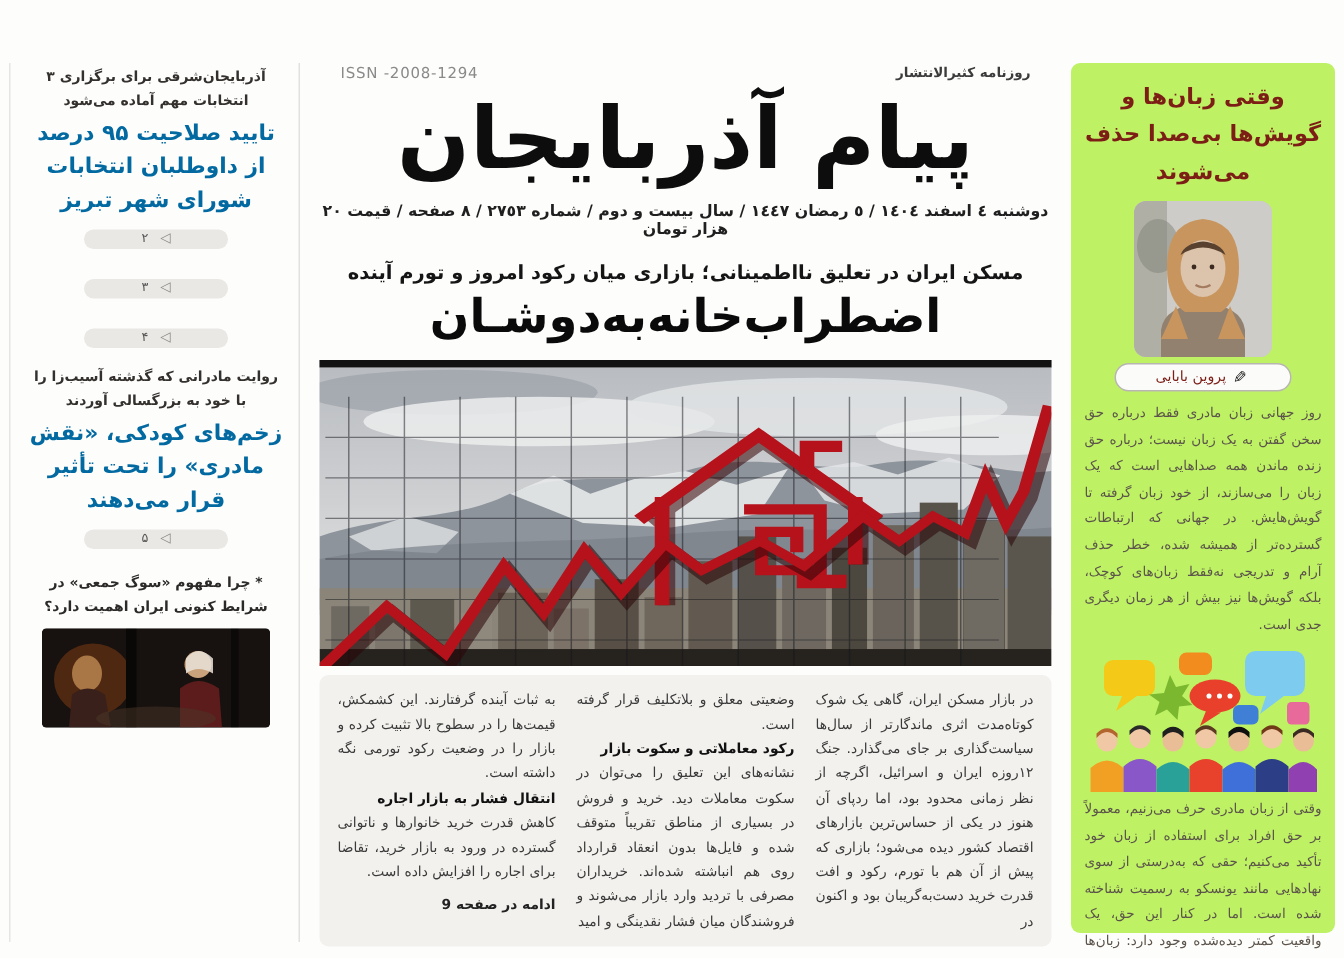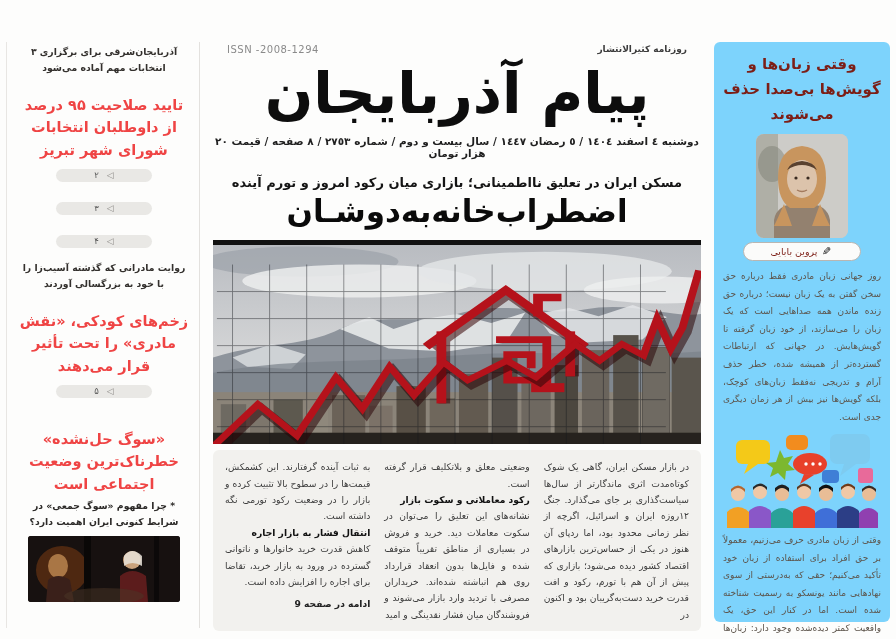--- a/index.html
+++ b/index.html
@@ -7,21 +7,21 @@
   body { font-family:"DejaVu Sans", sans-serif; }
   .page {
     position:relative; width:896px; height:639px; margin:0 auto;
     background:#fdfdfc; overflow:hidden; direction:rtl;
     display:flex; align-items:flex-start; gap:7px; padding:42px 6px 8px 6px;
   }
 
   
   .opinion {
     width:176px; flex:0 0 176px; height:580px;
-    background:#7dd3fc; border-radius:6px; padding:10px 9px 8px;
+    background:#bef264; border-radius:6px; padding:10px 9px 8px;
     display:flex; flex-direction:column;
   }
   .opinion-title {
     font-weight:bold; font-size:15px; line-height:1.65; text-align:center;
     color:#7c1e16; margin-bottom:8px;
   }
   .portrait-wrap { display:flex; justify-content:center; }
   .portrait { width:92px; height:104px; border-radius:8px; overflow:hidden; background:#cbcac6; }
   .author-pill {
     margin:4px auto 7px; direction:rtl; display:flex; align-items:center; gap:5px;
@@ -56,21 +56,21 @@
   .lead-continued { display:block; font-weight:bold; color:#222; margin-top:6px; }
 
   
   .rail {
     width:194px; flex:0 0 194px; height:586px;
     border-right:1px solid #e3e1de; border-left:1px solid #e8e6e3;
     padding:2px 10px 0 12px; display:flex; flex-direction:column;
   }
   .rail-item { text-align:center; }
   .rail-kicker { font-size:9.3px; font-weight:bold; color:#33302d; line-height:1.7; }
-  .rail-headline { font-size:14.5px; font-weight:bold; color:#ef4444; line-height:1.55; margin-top:18px; }
+  .rail-headline { font-size:14.5px; font-weight:bold; color:#0369a1; line-height:1.55; margin-top:2px; }
   .rail-sub { font-size:9.3px; font-weight:bold; color:#2c2a28; line-height:1.7; margin-top:3px; }
   .badge {
     direction:ltr; margin:8px auto 12px; width:96px; height:13px; border-radius:7px;
     background:#e9e8e5; display:flex; align-items:center; justify-content:center; gap:8px;
   }
   .badge-num { font-size:8.5px; color:#555; line-height:1; }
   .badge-glyph { font-size:9px; color:#8f8d8a; line-height:1; }
   .rail-photo { width:152px; height:66px; margin:6px auto 0; border-radius:3px; overflow:hidden; background:#171210; }
   .rail-photo svg { display:block; width:100%; height:100%; }
 </style>
@@ -294,21 +294,20 @@
     <div class="rail-item">
       <div class="rail-kicker">روایت مادرانی که گذشته آسیب‌زا را با خود به بزرگسالی آوردند</div>
       <div class="rail-headline">زخم‌های کودکی، «نقش مادری» را تحت تأثیر قرار می‌دهند</div>
       <div class="badge">
         <span class="badge-num">۵</span>
         <span class="badge-glyph">◁</span>
       </div>
     </div>
 
     <div class="rail-item">
-      <div class="rail-headline">«سوگ حل‌نشده» خطرناک‌ترین وضعیت اجتماعی است</div>
       <div class="rail-sub">* چرا مفهوم «سوگ جمعی» در شرایط کنونی ایران اهمیت دارد؟</div>
       <div class="rail-photo">
         <svg viewBox="0 0 152 66" preserveAspectRatio="none">
           <rect x="0" y="0" width="152" height="66" fill="#171110"></rect>
           <ellipse cx="34" cy="34" rx="26" ry="24" fill="#7c3c12" opacity="0.55"></ellipse>
           <ellipse cx="30" cy="30" rx="10" ry="12" fill="#c08a52" opacity="0.8"></ellipse>
           <path d="M18,66 L20,44 Q30,36 42,44 L46,66 Z" fill="#3a201a"></path>
           <circle cx="104" cy="24" r="9" fill="#caa27c"></circle>
           <path d="M92,66 L92,40 Q104,30 118,40 L120,66 Z" fill="#5c1c1c"></path>
           <path d="M96,20 Q104,10 114,20 L114,30 Q104,24 96,30 Z" fill="#e8e2d8" opacity="0.85"></path>

